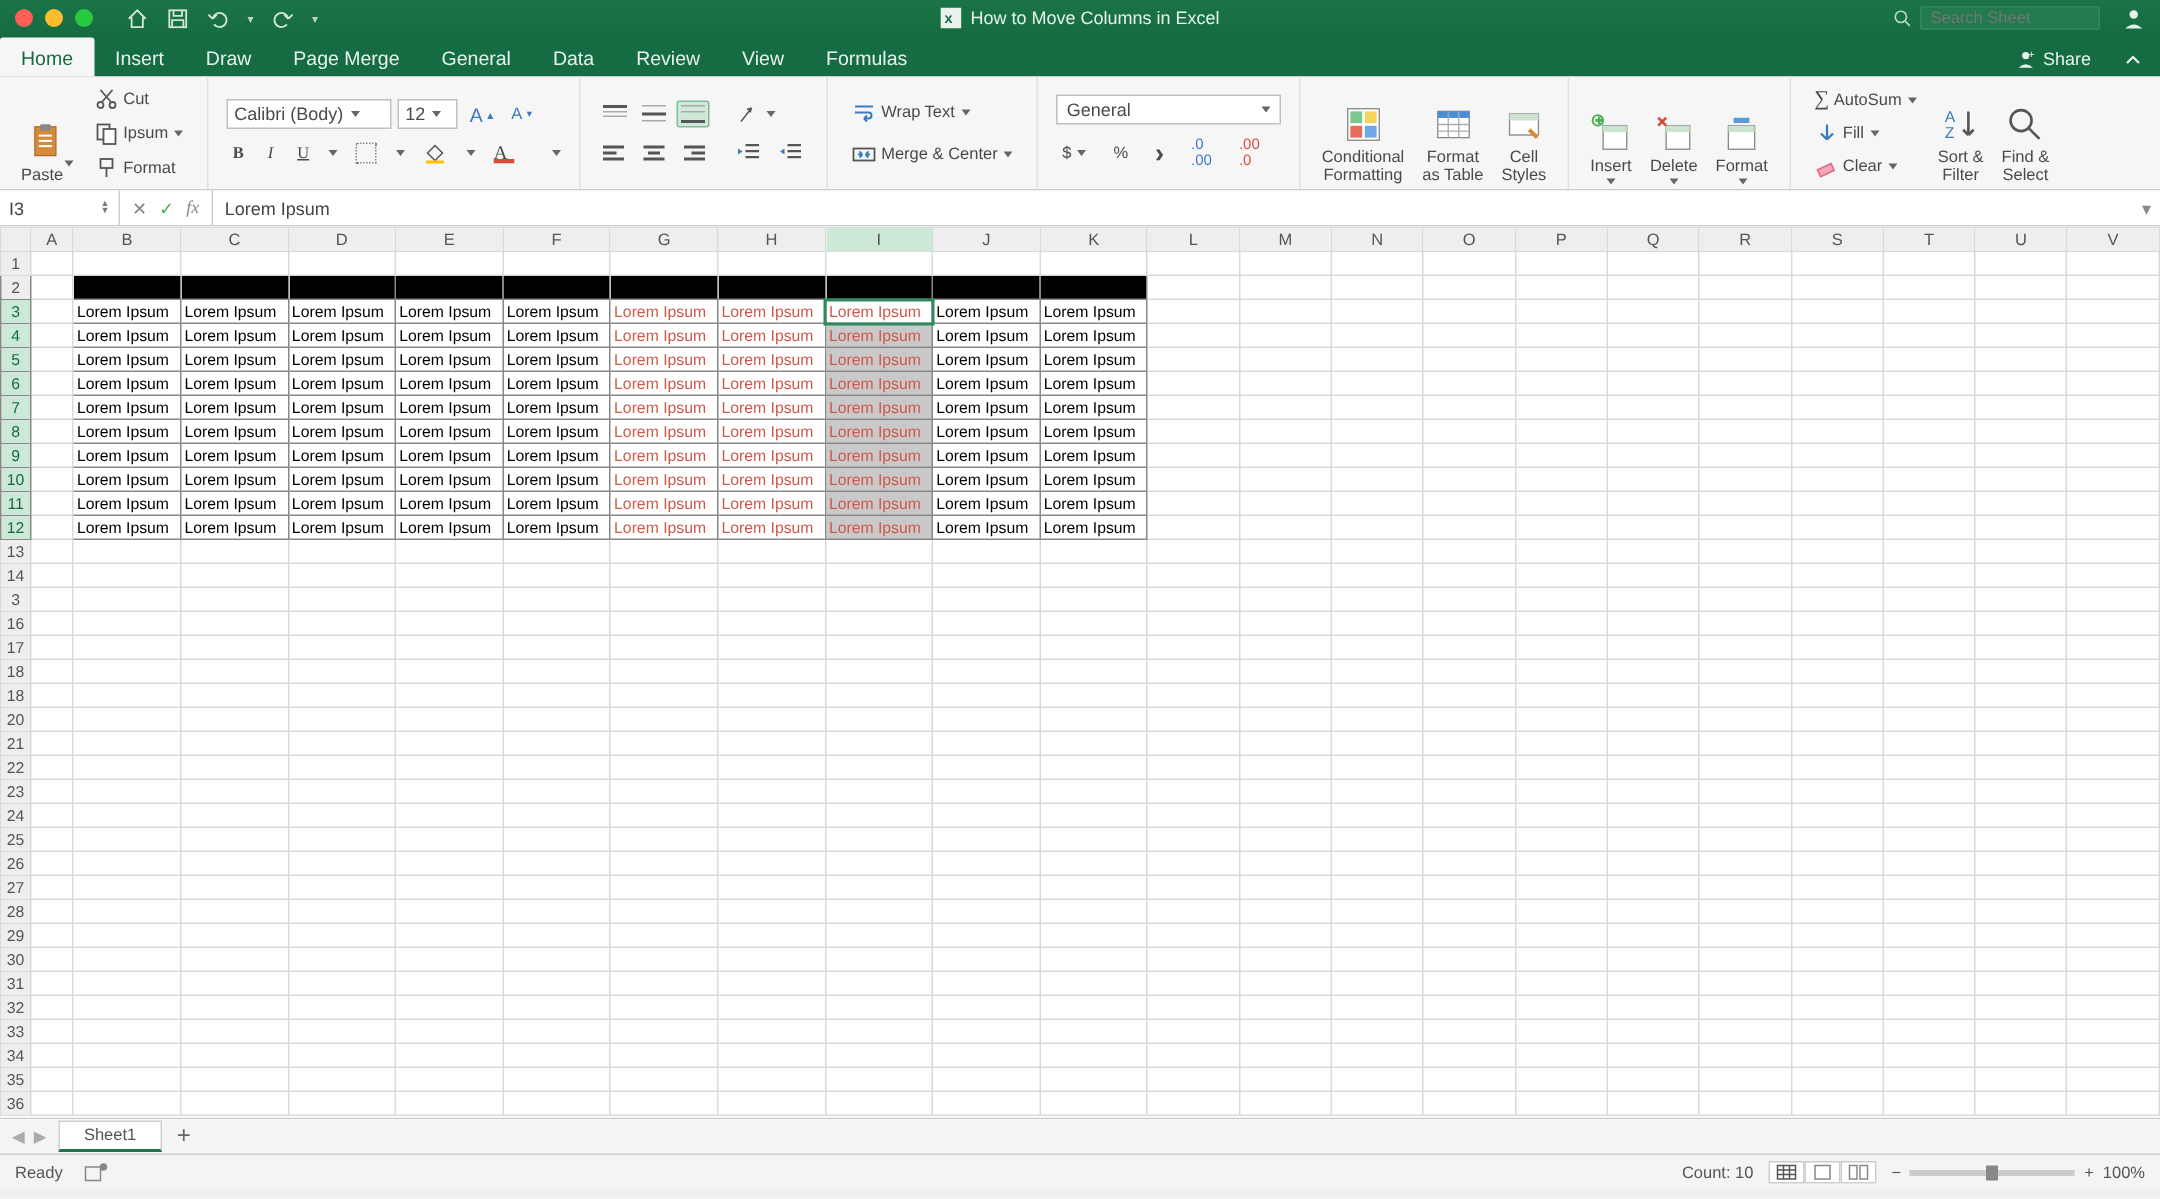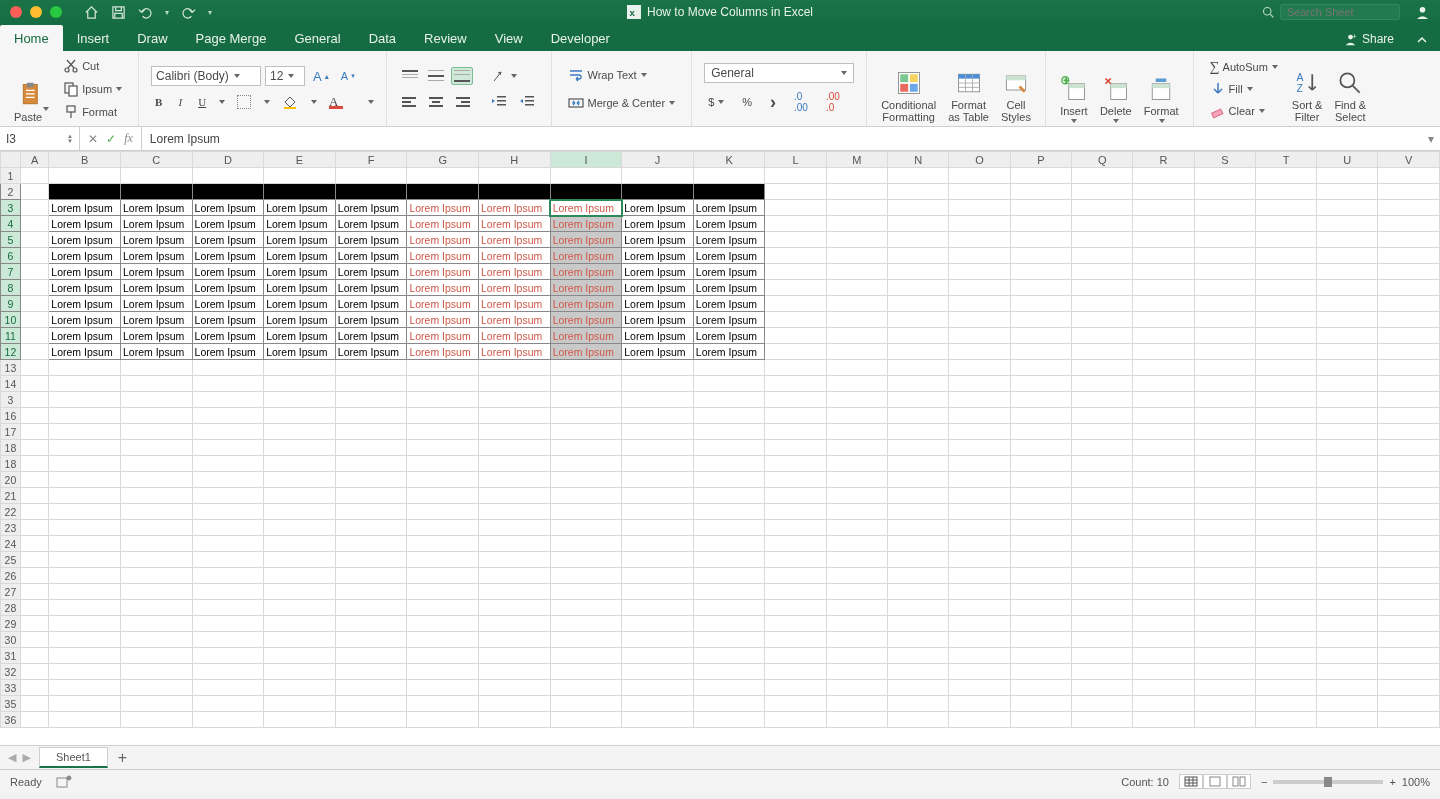--- a/index.html
+++ b/index.html
@@ -133,21 +133,21 @@
 
 <div class="tabs">
   <div class="tab active">Home</div>
   <div class="tab">Insert</div>
   <div class="tab">Draw</div>
   <div class="tab">Page Merge</div>
   <div class="tab">General</div>
   <div class="tab">Data</div>
   <div class="tab">Review</div>
   <div class="tab">View</div>
-  <div class="tab">Developer</div>
+  <div class="tab">Formulas</div>
   <div class="spacer"></div>
   <div class="share">
     <svg width="13" height="13" viewBox="0 0 16 16" fill="#e8f2ea">
         <circle cx="8" cy="5" r="3"></circle>
         <path d="M2 15 Q8 9 14 15"></path>
         <text x="10" y="7" font-size="9">+</text>
       </svg>
     <span>Share</span>
   </div>
   <div class="collapse">
@@ -1322,20 +1322,45 @@
           <td class="" style="border:1px solid #d9d9d9"></td>
           <td class="" style="border:1px solid #d9d9d9"></td>
           <td class="" style="border:1px solid #d9d9d9"></td>
           <td class="" style="border:1px solid #d9d9d9"></td>
           <td class="" style="border:1px solid #d9d9d9"></td>
           <td class="" style="border:1px solid #d9d9d9"></td>
           <td class="" style="border:1px solid #d9d9d9"></td>
           <td class="" style="border:1px solid #d9d9d9"></td>
         </tr>
         <tr>
+          <td class="rowhdr">34</td>
+          <td class="" style="border:1px solid #d9d9d9"></td>
+          <td class="" style="border:1px solid #d9d9d9"></td>
+          <td class="" style="border:1px solid #d9d9d9"></td>
+          <td class="" style="border:1px solid #d9d9d9"></td>
+          <td class="" style="border:1px solid #d9d9d9"></td>
+          <td class="" style="border:1px solid #d9d9d9"></td>
+          <td class="" style="border:1px solid #d9d9d9"></td>
+          <td class="" style="border:1px solid #d9d9d9"></td>
+          <td class="" style="border:1px solid #d9d9d9"></td>
+          <td class="" style="border:1px solid #d9d9d9"></td>
+          <td class="" style="border:1px solid #d9d9d9"></td>
+          <td class="" style="border:1px solid #d9d9d9"></td>
+          <td class="" style="border:1px solid #d9d9d9"></td>
+          <td class="" style="border:1px solid #d9d9d9"></td>
+          <td class="" style="border:1px solid #d9d9d9"></td>
+          <td class="" style="border:1px solid #d9d9d9"></td>
+          <td class="" style="border:1px solid #d9d9d9"></td>
+          <td class="" style="border:1px solid #d9d9d9"></td>
+          <td class="" style="border:1px solid #d9d9d9"></td>
+          <td class="" style="border:1px solid #d9d9d9"></td>
+          <td class="" style="border:1px solid #d9d9d9"></td>
+          <td class="" style="border:1px solid #d9d9d9"></td>
+        </tr>
+        <tr>
           <td class="rowhdr">35</td>
           <td class="" style="border:1px solid #d9d9d9"></td>
           <td class="" style="border:1px solid #d9d9d9"></td>
           <td class="" style="border:1px solid #d9d9d9"></td>
           <td class="" style="border:1px solid #d9d9d9"></td>
           <td class="" style="border:1px solid #d9d9d9"></td>
           <td class="" style="border:1px solid #d9d9d9"></td>
           <td class="" style="border:1px solid #d9d9d9"></td>
           <td class="" style="border:1px solid #d9d9d9"></td>
           <td class="" style="border:1px solid #d9d9d9"></td>

